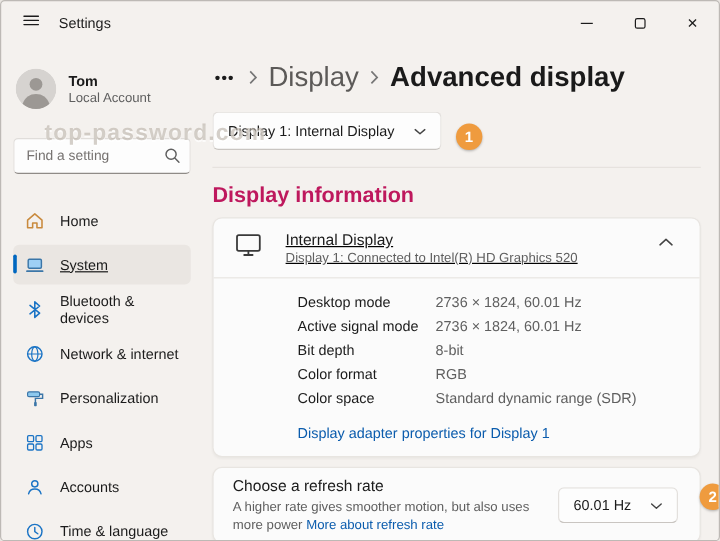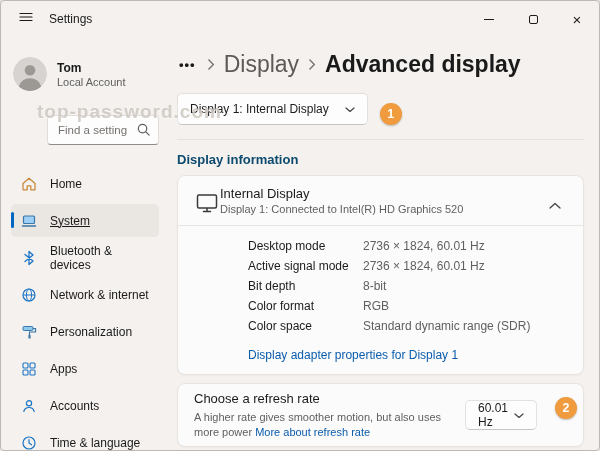--- a/index.html
+++ b/index.html
@@ -23,21 +23,21 @@
   .max-glyph { width:9px; height:9px; border:1px solid #1b1b1b; border-radius:2px; }
   .close-glyph { font-size:15px; line-height:1; }
   
   .body-row { display:flex; height:415px; }
   
   .sidebar { width:166px; flex-shrink:0; padding:0 8px 0 10px; }
   .user-block { display:flex; align-items:center; gap:10px; margin:20px 2px 0; cursor:pointer; }
   .avatar { width:34px; height:34px; border-radius:50%; overflow:hidden; flex-shrink:0; }
   .user-name { font-size:12px; font-weight:700; color:#1b1b1b; }
   .user-type { font-size:11px; color:#5f5f5f; margin-top:1px; }
-  .searchbox { margin-top:24px; position:relative;margin-left:36px; }
+  .searchbox { margin-top:24px; position:relative; }
   .searchbox input {
     width:100%; height:30px; border:1px solid #e0ddda; border-bottom:1px solid #8f8b87;
     border-radius:4px; background:#fdfdfd; padding:0 26px 0 10px; font-size:11.5px;
     font-family:"Liberation Sans","DejaVu Sans",sans-serif; color:#1b1b1b; outline:none;
   }
   .searchbox input::placeholder { color:#767270; }
   .search-icon { position:absolute; right:8px; top:7px; }
   .nav { margin-top:22px; display:flex; flex-direction:column; gap:4px; }
   .nav-item {
     position:relative; display:flex; align-items:center; gap:13px;
@@ -61,44 +61,44 @@
     display:inline-flex; align-items:center; gap:16px; height:32px; padding:0 12px;
     background:#fdfdfd; border:1px solid #e3e0dd; border-bottom-color:#c9c5c1;
     border-radius:5px; font-size:12px; color:#1b1b1b; cursor:pointer;
   }
   .badge {
     width:22px; height:22px; border-radius:50%; background:#ef9b3e; color:#fff;
     font-size:12.5px; font-weight:700; display:flex; align-items:center; justify-content:center;
     box-shadow:0 1px 2px rgba(0,0,0,.25); margin-left:12px; flex-shrink:0;
   }
   .header-divider { margin-top:14px; height:1px; background:#e6e2de; }
-  .section-title { margin-top:12px; font-size:13px; font-weight:700; color:#0c4a6e; }
+  .section-title { margin-top:12px; font-size:18px; font-weight:700; color:#be185d; }
   .card {
     margin-top:8px; background:#fbfbfb; border:1px solid #e8e5e1; border-radius:8px;
     box-shadow:0 1px 2px rgba(0,0,0,.04);
   }
-  .card-header { display:flex; align-items:flex-end; padding:10px 16px; }
+  .card-header { display:flex; align-items:flex-start; gap:18px; padding:10px 16px;text-decoration:underline; }
   .display-icon { width:26px; height:24px; flex-shrink:0; display:flex; }
   .device-name { font-size:13px; color:#1b1b1b; }
   .device-subtitle { font-size:11px; color:#5f5f5f; margin-top:2px; }
   .chev-btn { margin-left:auto; padding:6px; cursor:pointer; display:flex; }
   .card-divider { height:1px; background:#e8e5e1; }
   .spec-rows { padding:10px 16px 6px 70px; }
   .spec-row { display:grid; grid-template-columns:115px 1fr; align-items:center; height:20px; font-size:12px; }
   .spec-label { color:#1b1b1b; }
   .spec-value { color:#5f5f5f; }
   .adapter-link { padding:6px 16px 12px 70px; font-size:12px; }
   a.link { color:#0b5cad; text-decoration:none; cursor:pointer; }
   
   .refresh-card { display:flex; align-items:center; padding:6px 12px 6px 16px; gap:16px; }
   .refresh-text { flex:1; }
   .refresh-title { font-size:13px; color:#1b1b1b; line-height:18px; }
   .refresh-desc { font-size:11px; color:#5f5f5f; line-height:15px; margin-top:2px; width:255px; }
   .refresh-dropdown {
-    width:72px; justify-content:space-between; gap:6px; height:30px; flex-shrink:0;
+    width:100px; justify-content:space-between; gap:6px; height:30px; flex-shrink:0;
   }
   .badge-2 { align-self:flex-start; margin-top:7px; margin-left:2px; }
   
   .watermark {
     position:absolute; left:36px; top:100px; font-size:19px; font-weight:600;
     color:rgba(185,177,168,0.62); letter-spacing:1px; pointer-events:none; z-index:40;
     text-shadow:0 1px 0 rgba(255,255,255,.7);
   }
 </style>
 </head>

